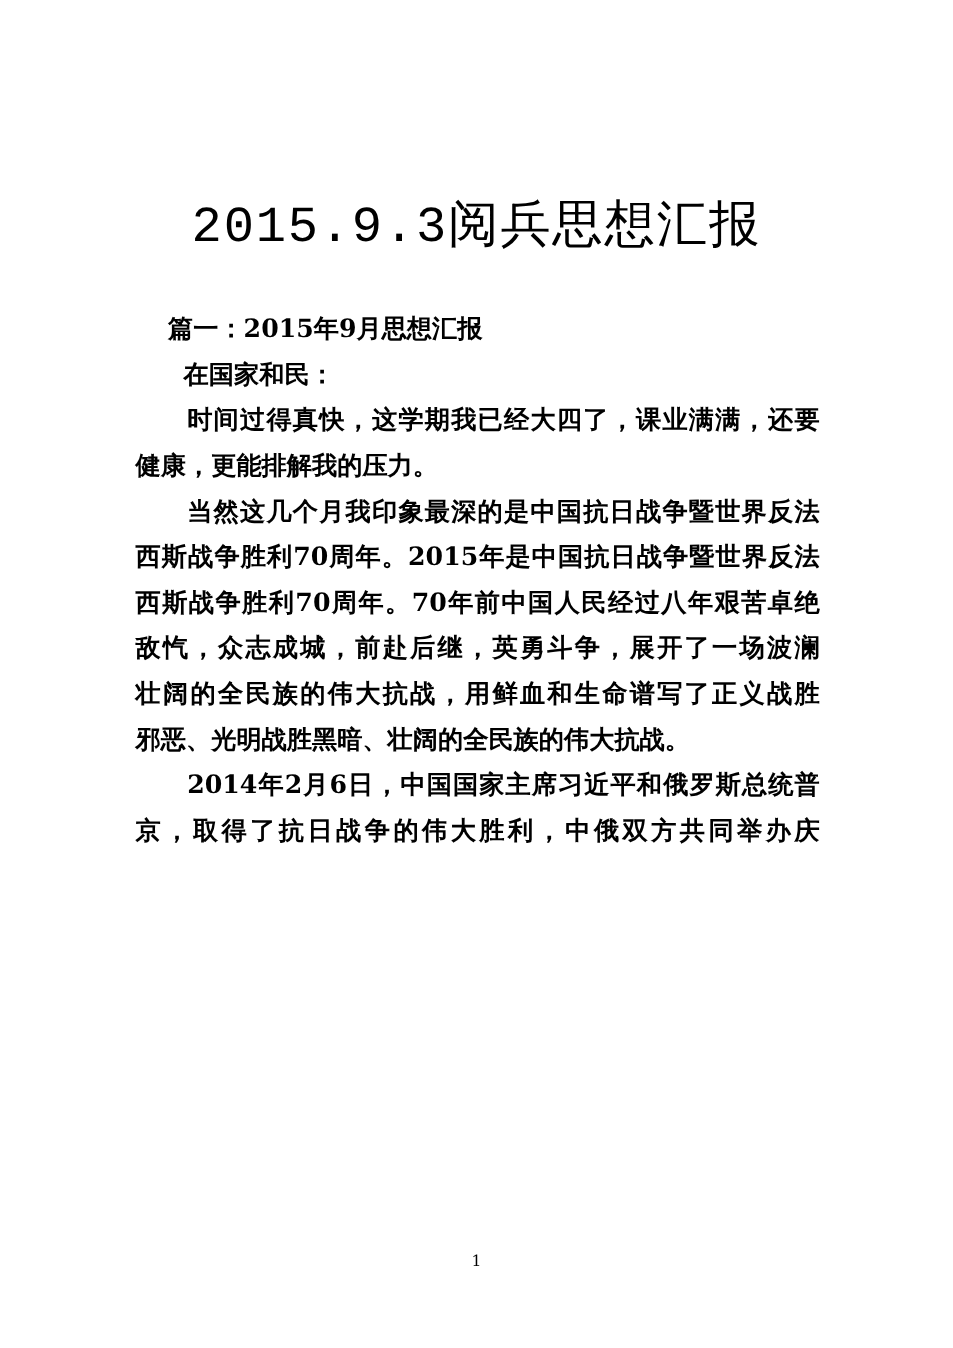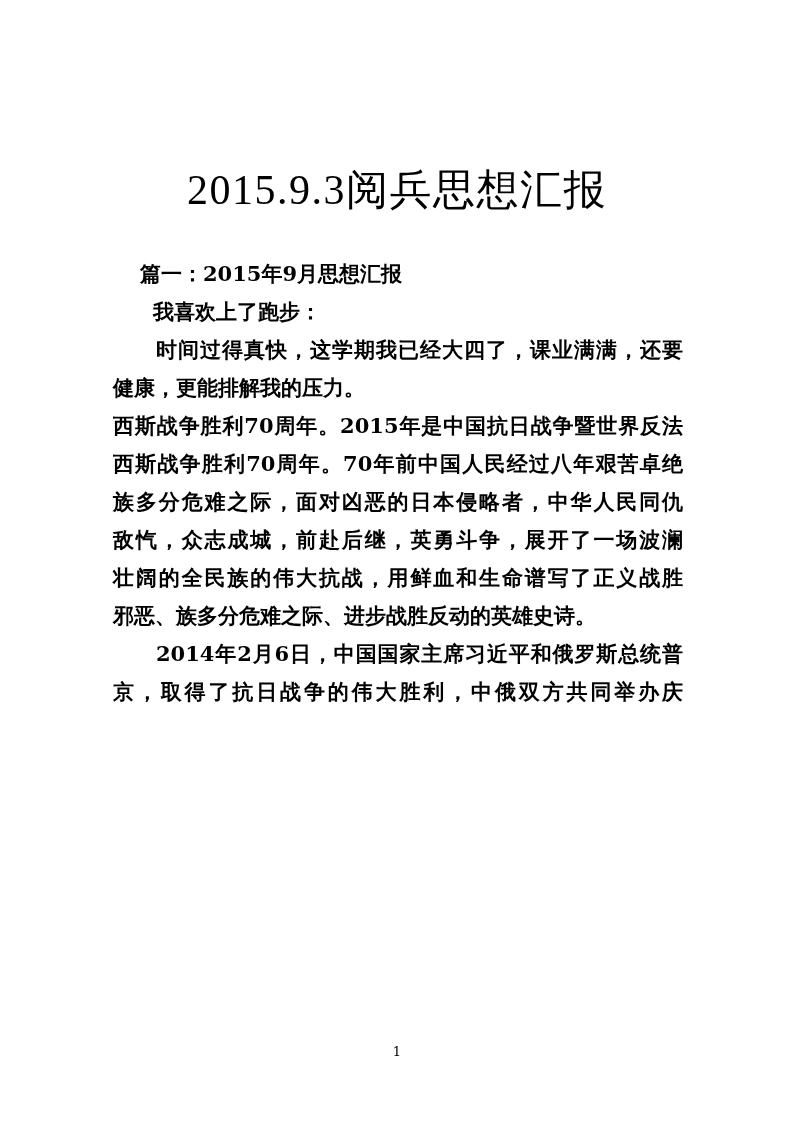--- a/index.html
+++ b/index.html
@@ -26,21 +26,21 @@
     background: #ffffff;
   }
 
   
   .doc-title {
     position: absolute;
     left: 0;
     top: 134px;
     width: 794px;
     text-align: center;
-    font-family: Liberation Serif, serif;
+    font-family: Liberation Mono, monospace;
     font-size: 42px;
     line-height: 56px;
     font-weight: 400;
     letter-spacing: 1.5px;
     white-space: nowrap;
   }
 
   
   .body-block {
     position: absolute;
@@ -100,31 +100,31 @@
 </head>
 <body>
 
 <div class="page">
 
   <h1 class="doc-title">2015.9.3阅兵思想汇报</h1>
 
   <div class="body-block">
 
     <div class="line indent-sm">篇一：2015年9月思想汇报</div>
-    <div class="line indent-md">我喜欢上了跑步：</div>
+    <div class="line indent-md">在国家和民：</div>
 
     <div class="line justify-start">时间过得真快，这学期我已经大四了，课业满满，还要</div>
     <div class="line flush">健康，更能排解我的压力。</div>
 
+    <div class="line justify-start">当然这几个月我印象最深的是中国抗日战争暨世界反法</div>
     <div class="line justify">西斯战争胜利70周年。2015年是中国抗日战争暨世界反法</div>
     <div class="line justify">西斯战争胜利70周年。70年前中国人民经过八年艰苦卓绝</div>
-    <div class="line justify">族多分危难之际，面对凶恶的日本侵略者，中华人民同仇</div>
     <div class="line justify">敌忾，众志成城，前赴后继，英勇斗争，展开了一场波澜</div>
     <div class="line justify">壮阔的全民族的伟大抗战，用鲜血和生命谱写了正义战胜</div>
-    <div class="line flush">邪恶、族多分危难之际、进步战胜反动的英雄史诗。</div>
+    <div class="line flush">邪恶、光明战胜黑暗、壮阔的全民族的伟大抗战。</div>
 
     <div class="line justify-start">2014年2月6日，中国国家主席习近平和俄罗斯总统普</div>
     <div class="line justify">京，取得了抗日战争的伟大胜利，中俄双方共同举办庆</div>
 
   </div>
 
   <div class="page-number">1</div>
 
 </div>
 

